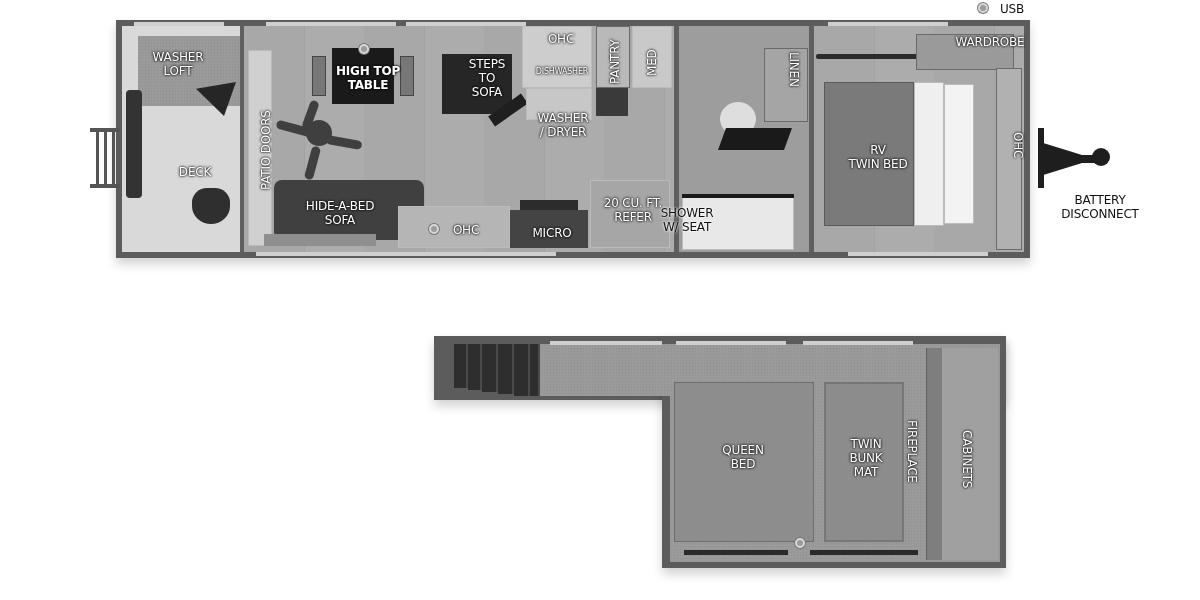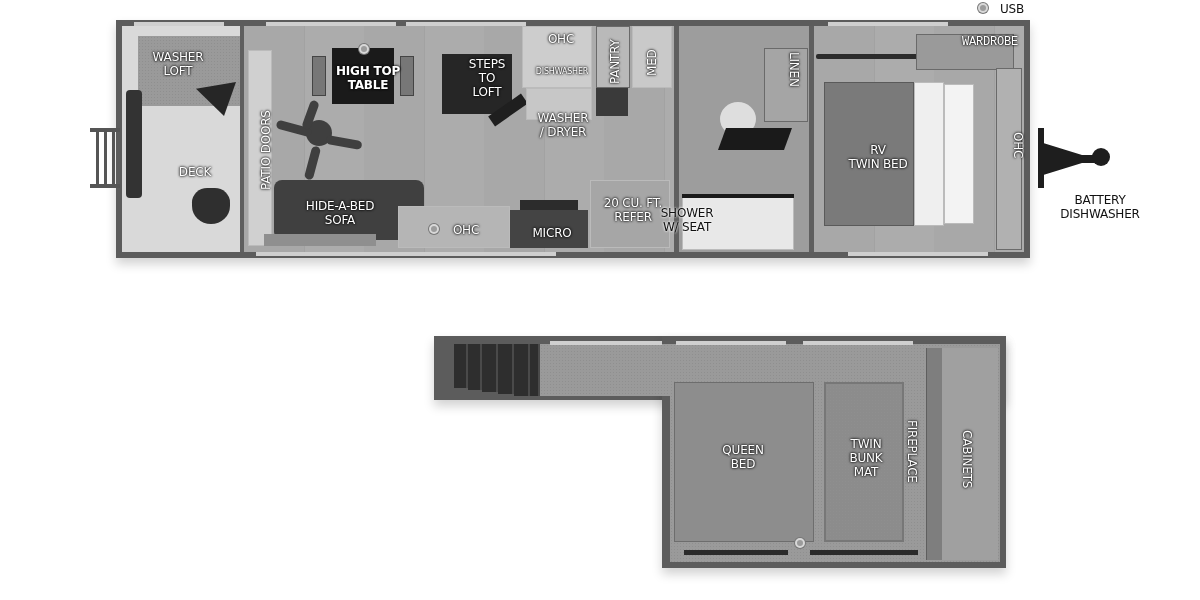--- a/index.html
+++ b/index.html
@@ -121,43 +121,43 @@
 <div class="lbl" style="left:140px; top:50px; width:76px;">WASHER
 LOFT</div>
 <div class="lbl" style="left:170px; top:165px; width:50px;">DECK</div>
 <div class="lbl vert" style="left:259px; top:100px; height:100px; transform:rotate(180deg);">PATIO DOORS</div>
 <div class="lbl" style="left:330px; top:64px; width:76px;font-weight:bold;">HIGH TOP
 TABLE</div>
 <div class="lbl" style="left:296px; top:199px; width:88px;">HIDE-A-BED
 SOFA</div>
 <div class="lbl" style="left:458px; top:57px; width:58px;">STEPS
 TO
-LOFT</div>
+SOFA</div>
 <div class="lbl" style="left:536px; top:32px; width:50px;">OHC</div>
 <div class="lbl small" style="left:532px; top:67px; width:60px;">DISHWASHER</div>
 <div class="lbl vert" style="left:608px; top:34px; height:56px; transform:rotate(180deg);">PANTRY</div>
 <div class="lbl vert" style="left:645px; top:46px; height:34px; transform:rotate(180deg);">MED</div>
 <div class="lbl" style="left:530px; top:111px; width:66px;">WASHER
 / DRYER</div>
 <div class="lbl" style="left:446px; top:223px; width:40px;">OHC</div>
 <div class="lbl" style="left:527px; top:226px; width:50px;text-align:center;">MICRO</div>
 <div class="lbl" style="left:598px; top:196px; width:70px;">20 CU. FT.
 REFER</div>
 <div class="lbl vert" style="left:787px; top:44px; height:50px;">LINEN</div>
 <div class="lbl dark" style="left:651px; top:206px; width:72px;">SHOWER
 W/ SEAT</div>
 <div class="lbl" style="left:840px; top:143px; width:76px;">RV
 TWIN BED</div>
-<div class="lbl" style="left:948px; top:35px; width:84px;font-family:Liberation Mono, monospace;">WARDROBE</div>
+<div class="lbl" style="left:948px; top:35px; width:84px;">WARDROBE</div>
 <div class="lbl vert" style="left:1011px; top:128px; height:34px;">OHC</div>
 
 <div class="dot" style="left:978px; top:3px;"></div>
 <div class="lbl dark" style="left:994px; top:2px; width:36px; text-shadow:none;">USB</div>
 <div class="lbl dark" style="left:1058px; top:193px; width:84px; text-shadow:none;">BATTERY
-DISHWASHER</div>
+DISCONNECT</div>
 
 <div class="abs loft-shell" style="left:434px; top:336px; width:572px; height:64px;"></div>
 <div class="abs loft-shell" style="left:662px; top:336px; width:344px; height:232px;"></div>
 <div class="abs carpet" style="left:540px; top:344px; width:460px; height:52px;"></div>
 <div class="abs carpet" style="left:670px; top:344px; width:330px; height:218px;"></div>
 
 <div class="step" style="left:454px; top:344px; width:14px; height:44px;"></div>
 <div class="step" style="left:468px; top:344px; width:14px; height:46px;"></div>
 <div class="step" style="left:482px; top:344px; width:16px; height:48px;"></div>
 <div class="step" style="left:498px; top:344px; width:16px; height:50px;"></div>

